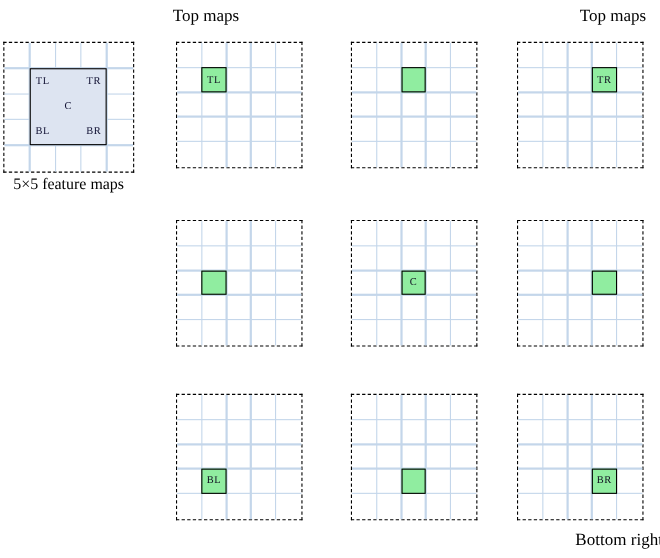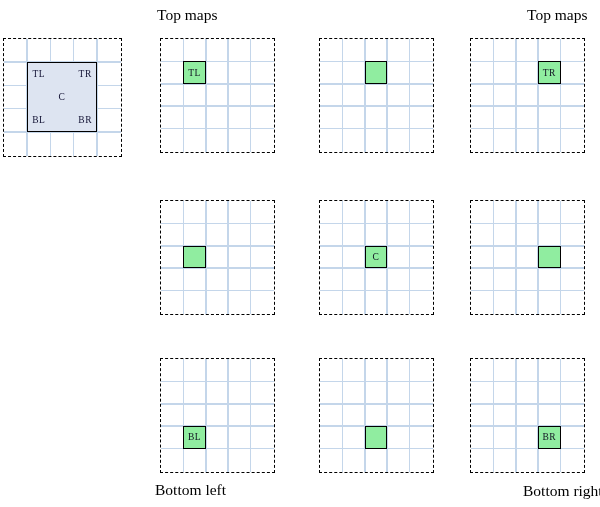--- a/index.html
+++ b/index.html
@@ -60,21 +60,20 @@
     color: #000000;
     white-space: nowrap;
   }
 </style>
 </head>
 <body>
 
 <div class="canvas">
   <div class="corner-label" style="left:157px; top:6px;">Top maps</div>
   <div class="corner-label" style="left:527px; top:6px;">Top maps</div>
-  <div class="corner-label" style="left:155px; top:481px;">Bottom left</div>
   <div class="corner-label" style="left:523px; top:482px;">Bottom right</div>
 
   <div id="feature-map-slot">
       <div class="grid" style="left: 3px; top: 38px; width: 119px; height: 119px;">
         <div class="gl v" style="left: 22.45px;"></div>
         <div class="gl h" style="top: 22.45px;"></div>
         <div class="gl v" style="left: 45.65px;"></div>
         <div class="gl h" style="top: 45.65px;"></div>
         <div class="gl v" style="left: 68.85px;"></div>
         <div class="gl h" style="top: 68.85px;"></div>
@@ -82,20 +81,21 @@
         <div class="gl h" style="top: 92.05px;"></div>
         <div class="inner-box" style="left: 23.2px; top: 23.2px; width: 69.6px; height: 69.6px;"></div>
         <div class="fm-label" style="left: 23.2px; top: 23.2px; width: 23.2px; height: 23.2px;">TL</div>
         <div class="fm-label" style="left: 69.6px; top: 23.2px; width: 23.2px; height: 23.2px;">TR</div>
         <div class="fm-label" style="left: 46.4px; top: 46.4px; width: 23.2px; height: 23.2px;">C</div>
         <div class="fm-label" style="left: 23.2px; top: 69.6px; width: 23.2px; height: 23.2px;">BL</div>
         <div class="fm-label" style="left: 69.6px; top: 69.6px; width: 23.2px; height: 23.2px;">BR</div>
       </div>
     </div>
 
+  <div class="caption" style="left:12px; top:160px;">5×5 feature maps</div>
 
   <div id="grids-slot">
       <div class="grid" style="left: 160px; top: 38px; width: 115px; height: 115px;">
         <div class="gl v" style="left: 21.65px;"></div>
         <div class="gl h" style="top: 21.65px;"></div>
         <div class="gl v" style="left: 44.05px;"></div>
         <div class="gl h" style="top: 44.05px;"></div>
         <div class="gl v" style="left: 66.45px;"></div>
         <div class="gl h" style="top: 66.45px;"></div>
         <div class="gl v" style="left: 88.85px;"></div>

